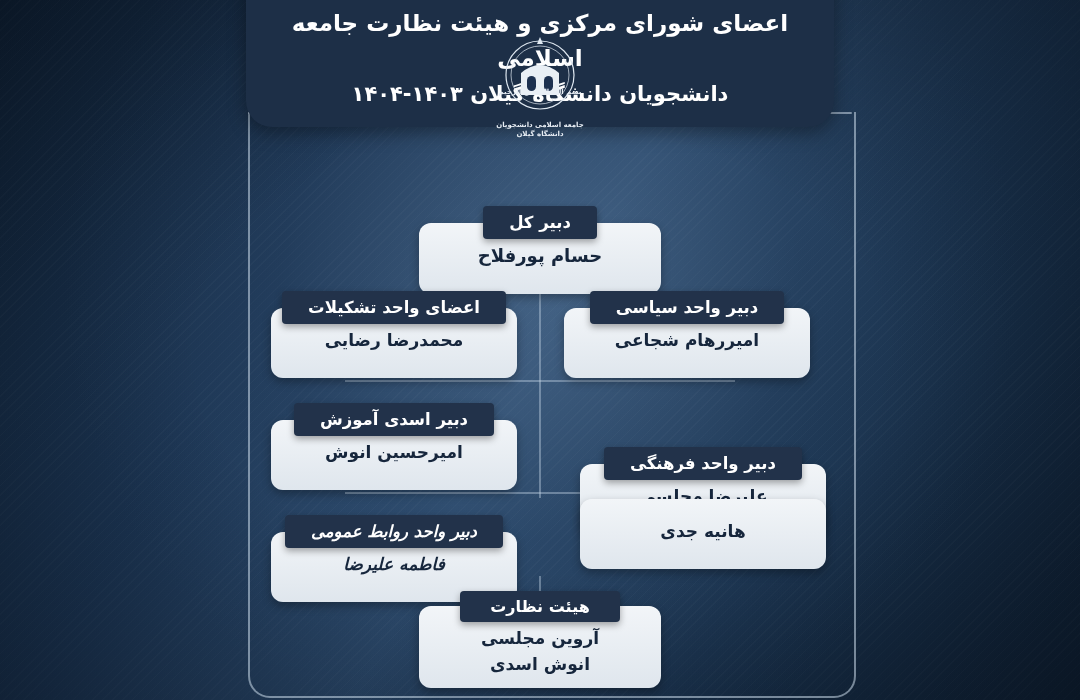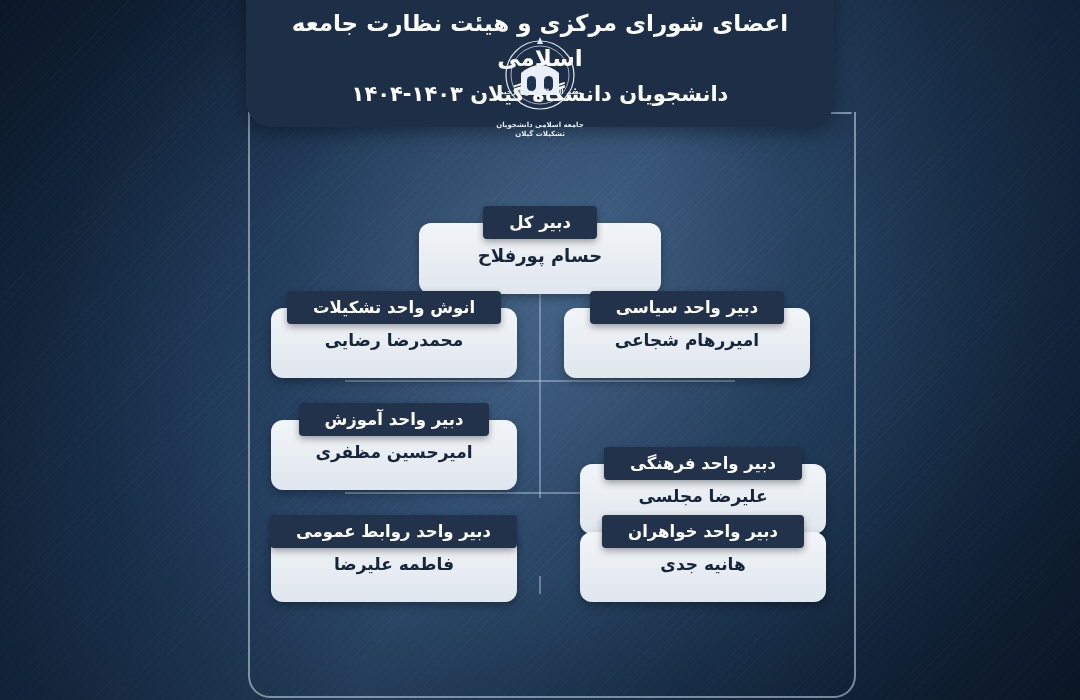--- a/index.html
+++ b/index.html
@@ -158,21 +158,21 @@
   #node-secretary-general { top: 206px; left: 50%; transform: translateX(-50%); width: 242px; }
   #node-secretary-general .node-body { font-size: 18px; }
 
   .node-w { width: 246px; }
 
   #node-political      { top: 291px; left: 564px; }
   #node-organizational { top: 291px; left: 271px; }
   #node-cultural       { top: 403px; left: 580px; margin-top: 44px; }
   #node-education      { top: 403px; left: 271px; }
   #node-sisters        { top: 515px; left: 580px; }
-  #node-public-relations { top: 515px; left: 271px; }
+  #node-public-relations { top: 515px; left: 271px; font-style: italic; }
 
   #node-supervisory { top: 591px; left: 50%; transform: translateX(-50%); width: 242px; }
   #node-supervisory .node-title { font-size: 16px; padding: 6px 30px; }
   #node-supervisory .node-body { font-size: 17px; padding-bottom: 14px; }
 </style>
 </head>
 <body>
 
 <div class="canvas">
 
@@ -195,21 +195,21 @@
           <path d="M -19 14 L -19 -4 Q 0 -20 19 -4 L 19 14 Z" fill="#e9eff5"></path>
           <rect x="-13" y="-1" width="9" height="15" rx="4.5" fill="#1d3150"></rect>
           <rect x="4" y="-1" width="9" height="15" rx="4.5" fill="#1d3150"></rect>
           <rect x="-19" y="14" width="38" height="4" fill="#e9eff5"></rect>
         </g>
         <path d="M 50 12 L 53 19 L 47 19 Z" fill="#dfe8f1"></path>
       </svg>
     </div>
     <div class="logo-text-bot">
       <div>جامعه اسلامی دانشجویان</div>
-      <div>تشکیلات گیلان</div>
+      <div>دانشگاه گیلان</div>
     </div>
   </div>
 
   <div class="conn" style="left:539px; top:276px; width:2px; height:222px;"></div>
   <div class="conn" style="left:345px; top:380px; width:390px; height:2px;"></div>
   <div class="conn" style="left:345px; top:492px; width:390px; height:2px;"></div>
   <div class="conn" style="left:539px; top:576px; width:2px; height:18px;"></div>
 
   <div class="node" id="node-secretary-general">
     <div class="node-title">دبیر کل</div>
@@ -219,48 +219,54 @@
   </div>
 
   <div class="node node-w" id="node-political">
     <div class="node-title">دبیر واحد سیاسی</div>
     <div class="node-body">
       <div class="name">امیررهام شجاعی</div>
     </div>
   </div>
 
   <div class="node node-w" id="node-organizational">
-    <div class="node-title">انوش واحد تشکیلات</div>
+    <div class="node-title">اعضای واحد تشکیلات</div>
     <div class="node-body">
       <div class="name">محمدرضا رضایی</div>
     </div>
   </div>
 
   <div class="node node-w" id="node-cultural">
     <div class="node-title">دبیر واحد فرهنگی</div>
     <div class="node-body">
       <div class="name">علیرضا مجلسی</div>
     </div>
   </div>
 
   <div class="node node-w" id="node-education">
-    <div class="node-title">دبیر واحد آموزش</div>
-    <div class="node-body">
-      <div class="name">امیرحسین مظفری</div>
+    <div class="node-title">دبیر اسدی آموزش</div>
+    <div class="node-body">
+      <div class="name">امیرحسین انوش</div>
     </div>
   </div>
 
   <div class="node node-w" id="node-sisters">
-    <div class="node-title">دبیر واحد خواهران</div>
     <div class="node-body">
       <div class="name">هانیه جدی</div>
     </div>
   </div>
 
   <div class="node node-w" id="node-public-relations">
     <div class="node-title">دبیر واحد روابط عمومی</div>
     <div class="node-body">
       <div class="name">فاطمه علیرضا</div>
     </div>
   </div>
 
+  <div class="node" id="node-supervisory">
+    <div class="node-title">هیئت نظارت</div>
+    <div class="node-body">
+      <div class="name">آروین مجلسی</div>
+      <div class="name">انوش اسدی</div>
+    </div>
+  </div>
 
 </div>
 
 </body></html>

